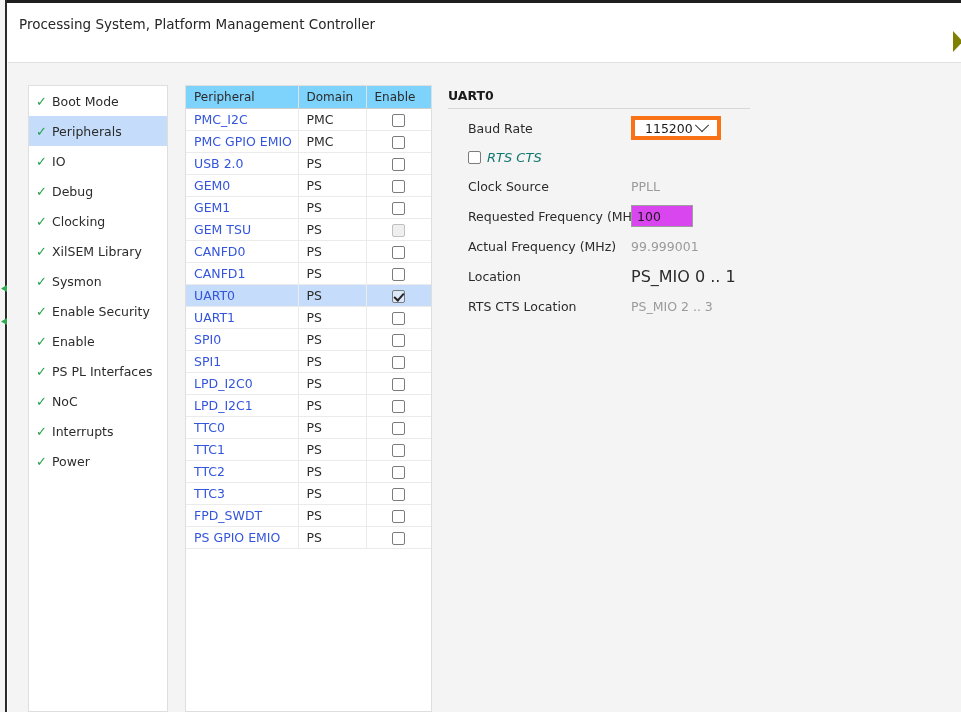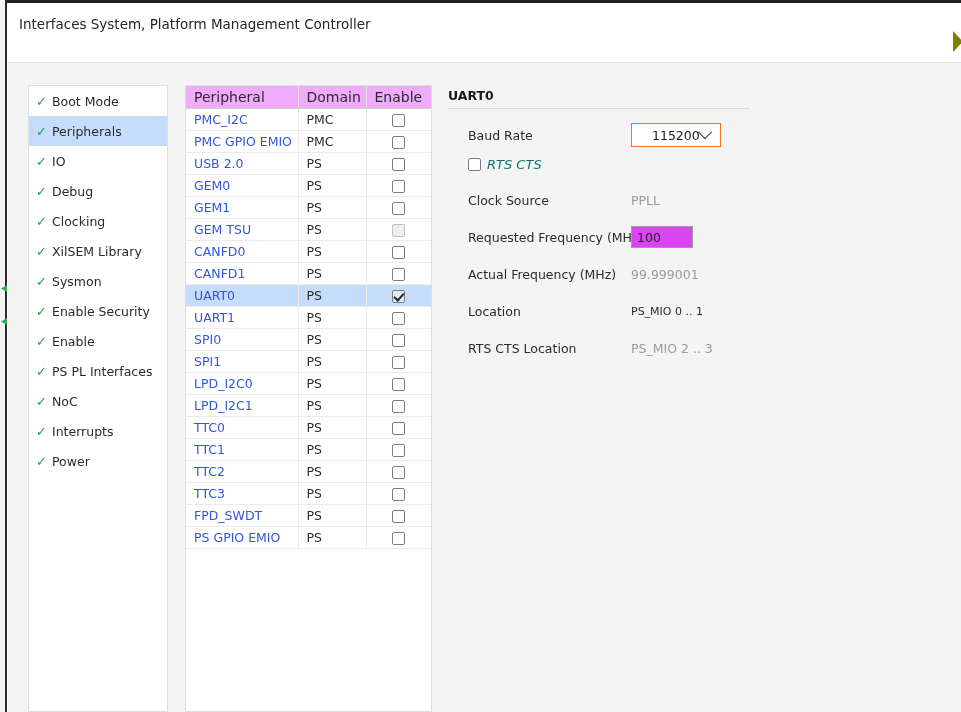--- a/index.html
+++ b/index.html
@@ -133,28 +133,28 @@
     box-sizing: border-box;
     overflow: hidden;
   }
   #periph-table {
     border-collapse: collapse;
     width: 100%;
     table-layout: fixed;
   }
   #periph-table th {
     font-weight: normal;
-    font-size: 14px;
+    font-size: 12px;
     color: #2b2b2b;
     text-align: left;
     height: 22px;
     padding: 0 0 0 8px;
     border-bottom: 1px solid #cfcfcf;
     border-right: 1px solid #e2e2e2;
-    background: #f0abfc;
+    background: #7dd3fc;
     box-sizing: border-box;
   }
   #periph-table th:last-child { border-right: none; }
   #periph-table td {
     height: 22px;
     padding: 0 0 0 8px;
     border-bottom: 1px solid #ebebeb;
     border-right: 1px solid #ebebeb;
     font-size: 12.5px;
     box-sizing: border-box;
@@ -207,49 +207,49 @@
     font-size: 12.5px;
     font-weight: bold;
     color: #1a1a1a;
     padding-bottom: 5px;
     border-bottom: 1px solid #d8d8d8;
     width: 302px;
   }
   .form-row {
     display: flex;
     align-items: center;
-    margin-top: 15px;
+    margin-top: 8px;
     height: 22px;
   }
   .form-label {
     width: 183px;
     padding-left: 20px;
     box-sizing: border-box;
     font-size: 12.5px;
     color: #2b2b2b;
     white-space: nowrap;
   }
   .form-value-muted {
     color: #9a9a9a;
     font-size: 12.5px;
     white-space: nowrap;
   }
   .form-value {
     color: #2b2b2b;
-    font-size: 11px;
+    font-size: 16px;
     white-space: nowrap;
   }
   .select-box {
     width: 90px; height: 24px;
-    border: 1px solid #f97316;
+    border: 4px solid #f97316;
     background: #ffffff;
     box-sizing: border-box;
     display: flex;
     align-items: center;
-    padding: 0 20px;
+    padding: 0 10px;
     font-size: 12.5px;
     color: #1a1a1a;
     justify-content: space-between;
     cursor: pointer;
   }
   .select-caret {
     width: 9px; height: 9px;
     border: solid #3a3a3a;
     border-width: 0 1.6px 1.6px 0;
     transform: rotate(45deg) translate(-2px,-2px);
@@ -296,21 +296,21 @@
 
   <div id="window-edge-left">
     <div class="rule" id="edge-dark"></div>
     <div class="rule" id="edge-blue"></div>
     <div class="rule" id="edge-red"></div>
     <div class="rule" id="edge-blue2"></div>
   </div>
   <div id="window-edge-top"></div>
 
   <div id="header-bar">
-    <div id="header-title">Interfaces System, Platform Management Controller</div>
+    <div id="header-title">Processing System, Platform Management Controller</div>
     <div id="nav-arrow-right">
       <svg width="16" height="21" viewBox="0 0 16 21" aria-hidden="true">
         <polygon points="0,0 10,10.5 0,21" fill="#808000"></polygon>
       </svg>
     </div>
   </div>
 
   <div id="body-area"></div>
 
   <div class="edge-caret" style="top:285px;"></div>

